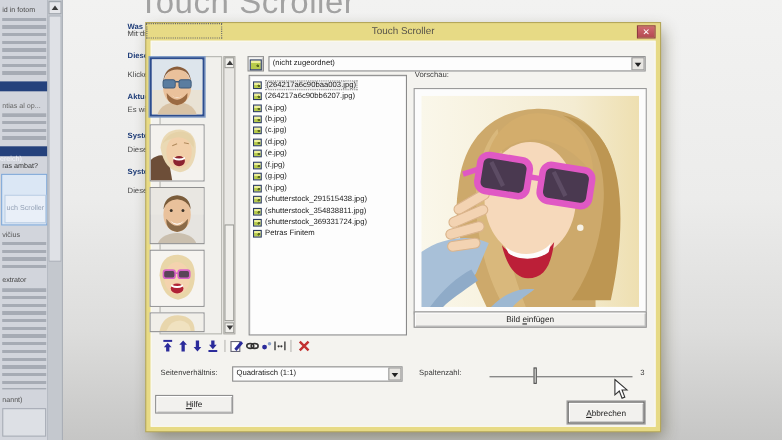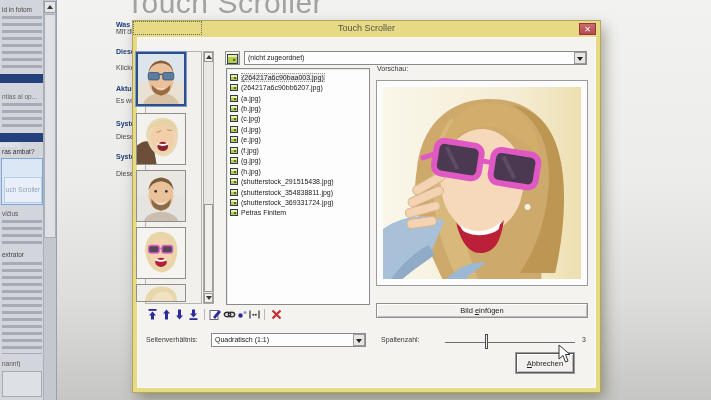--- a/index.html
+++ b/index.html
@@ -73,21 +73,21 @@
   .fic{flex:0 0 auto;width:8px;height:7px;margin-right:3px;
     background:radial-gradient(circle at 70% 60%,#5a6a20 0 1px,transparent 1.3px),linear-gradient(180deg,#eef09a 0 2px,#b8cc4a 2px 100%);
     border:1px solid #2c3c60;box-sizing:border-box;}
   .ftxt{font-size:7px;color:#1a1a1a;white-space:nowrap;}
   .ftxt.sel{background:#ececec;border:1px dotted #9a9a9a;}
 
   
   .preview-label{position:absolute;left:244px;top:44px;font-size:7px;color:#3a3a3a;}
   .preview-frame{position:absolute;left:243px;top:59px;width:212px;height:206px;background:#fcfcfc;border:1px solid #9a9a9a;box-sizing:border-box;}
   .preview-frame svg{position:absolute;left:6px;top:6px;width:198px;height:192px;}
-  .insert-btn{position:absolute;left:243px;top:282px;width:212px;height:15px;line-height:13px;}
+  .insert-btn{position:absolute;left:243px;top:262px;width:212px;height:15px;line-height:13px;}
 
   
   .toolbar{position:absolute;left:12px;top:287px;height:14px;}
   .tb-ico{position:absolute;top:0;width:13px;height:13px;background:transparent;border:none;padding:0;}
   .tb-sep{position:absolute;top:1px;width:1px;height:11px;background:#b8b8b4;}
 
   
   .small-label{position:absolute;font-size:7px;color:#3a3a3a;white-space:nowrap;}
   .slider-track{position:absolute;left:312px;top:321px;width:130px;height:1px;background:#6f6f6f;}
   .slider-thumb{position:absolute;left:352px;top:313px;width:3px;height:15px;background:#f0efec;border:1px solid #4a4a4a;box-sizing:border-box;}
@@ -391,21 +391,22 @@
       <div class="field">Quadratisch (1:1)</div>
       <div class="dd-btn">
           <div class="dd-tri"></div>
         </div>
     </div>
     <div class="small-label" style="left:248px;top:315px">Spaltenzahl:</div>
     <div class="slider-track"></div>
     <div class="slider-thumb"></div>
     <div class="small-label" style="left:449px;top:315px">3</div>
 
-    <button class="btn focus-outer" style="position:absolute;left:383px;top:332px;width:58px;height:20px"><u>A</u>bbrechen</button>
+    <button class="btn" style="position:absolute;left:8px;top:338px;width:71px;height:17px"><u>H</u>ilfe</button>
+    <button class="btn focus-outer" style="position:absolute;left:383px;top:344px;width:70px;height:20px"><u>A</u>bbrechen</button>
     <div class="focus-rect" style="left:386px;top:339px;width:67px;height:12px;inset:auto"></div>
   </div>
 
   <svg class="cursor" width="14" height="20" viewBox="0 0 14 20">
     <path d="M1,1 L1,15 L5,11.5 L7.5,18 L10,17 L7.5,10.5 L12,10.5 Z" fill="#ffffff" stroke="#333" stroke-width="1"></path>
   </svg>
 
 </div>
 
 </body></html>

